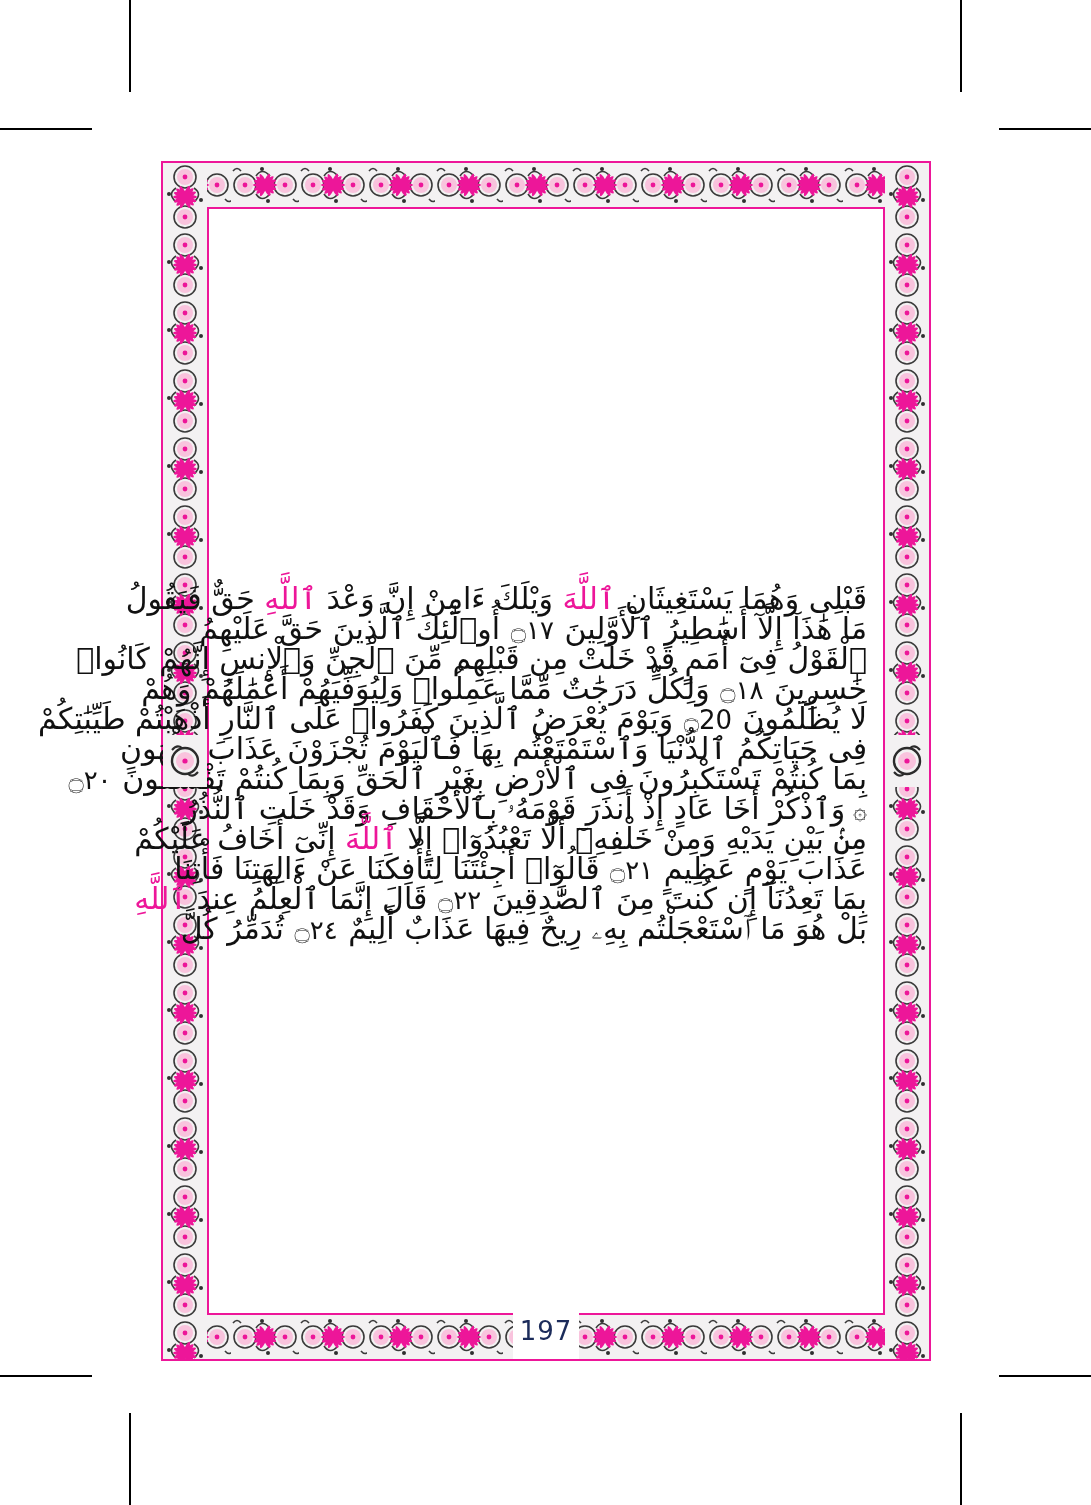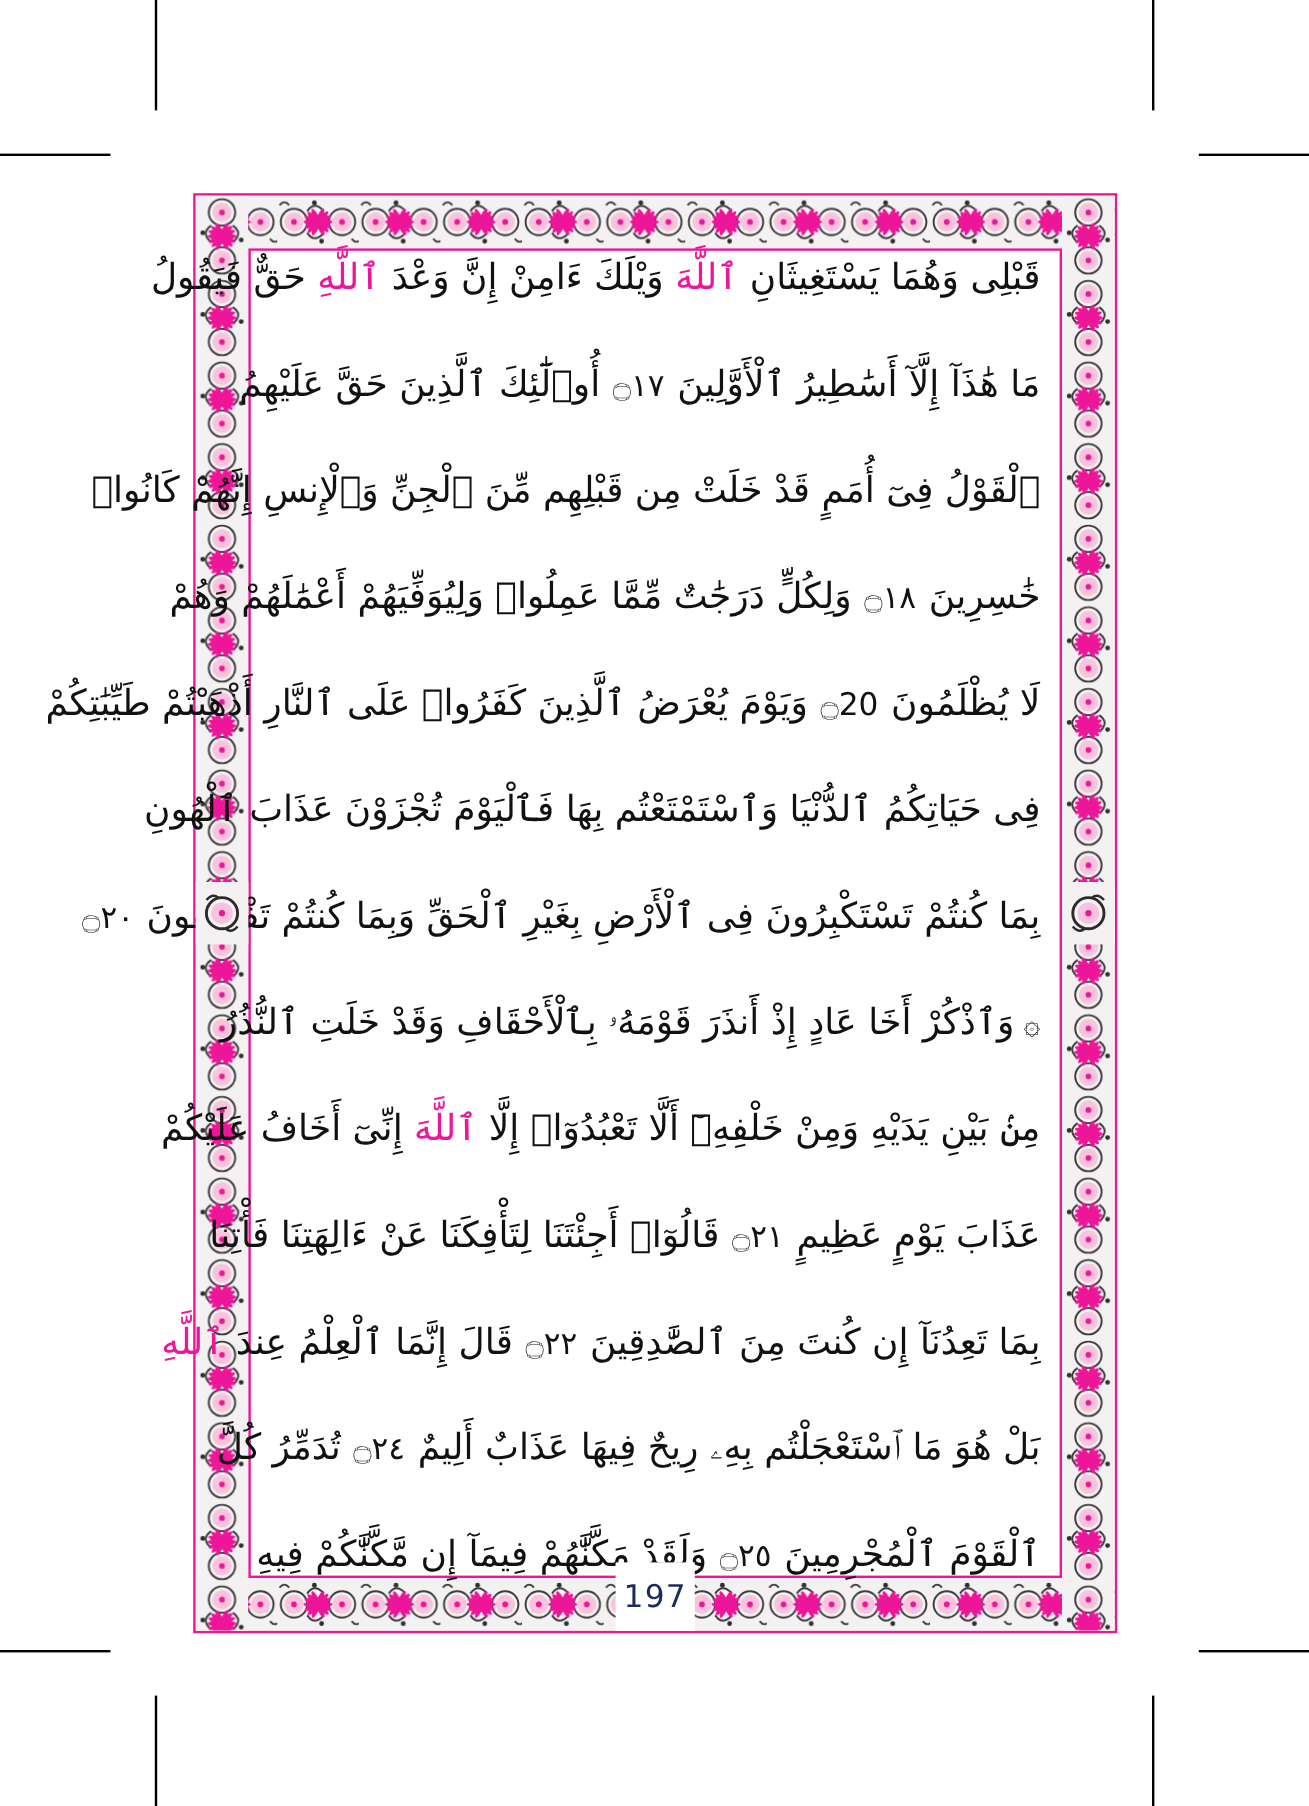--- a/index.html
+++ b/index.html
@@ -62,21 +62,21 @@
 
   
   #textblock{
     position:absolute;
     left:50px;right:50px;top:50px;bottom:50px;
     box-sizing:border-box;
     padding:6px 14px 0 14px;
     direction:rtl;
     display:flex;
     flex-direction:column;
-    justify-content:space-between;
+    justify-content:center;
   }
   .qline{
     direction:rtl;
     text-align:justify;
     text-align-last:justify;
     font-family:"DejaVu Sans","Liberation Sans",sans-serif;
     font-size:30px;
     line-height:1.0;
     color:#111111;
     white-space:nowrap;
@@ -258,20 +258,19 @@
       <div class="qline"><span>ٱلْقَوْلُ فِىٓ أُمَمٍ قَدْ خَلَتْ مِن قَبْلِهِم مِّنَ ٱلْجِنِّ وَٱلْإِنسِ إِنَّهُمْ كَانُوا۟</span></div>
       <div class="qline"><span>خَٰسِرِينَ </span><span class="aya">۝١٨</span><span> وَلِكُلٍّ دَرَجَٰتٌ مِّمَّا عَمِلُوا۟ وَلِيُوَفِّيَهُمْ أَعْمَٰلَهُمْ وَهُمْ</span></div>
       <div class="qline"><span>لَا يُظْلَمُونَ </span><span class="aya">۝20</span><span> وَيَوْمَ يُعْرَضُ ٱلَّذِينَ كَفَرُوا۟ عَلَى ٱلنَّارِ أَذْهَبْتُمْ طَيِّبَٰتِكُمْ</span></div>
       <div class="qline"><span>فِى حَيَاتِكُمُ ٱلدُّنْيَا وَٱسْتَمْتَعْتُم بِهَا فَٱلْيَوْمَ تُجْزَوْنَ عَذَابَ ٱلْهُونِ</span></div>
       <div class="qline"><span>بِمَا كُنتُمْ تَسْتَكْبِرُونَ فِى ٱلْأَرْضِ بِغَيْرِ ٱلْحَقِّ وَبِمَا كُنتُمْ تَفْسُقُونَ </span><span class="aya">۝٢٠</span></div>
       <div class="qline"><span class="ruku">۞ </span><span>وَٱذْكُرْ أَخَا عَادٍ إِذْ أَنذَرَ قَوْمَهُۥ بِٱلْأَحْقَافِ وَقَدْ خَلَتِ ٱلنُّذُرُ</span></div>
       <div class="qline"><span>مِنۢ بَيْنِ يَدَيْهِ وَمِنْ خَلْفِهِۦٓ أَلَّا تَعْبُدُوٓا۟ إِلَّا </span><span class="hl">ٱللَّهَ</span><span> إِنِّىٓ أَخَافُ عَلَيْكُمْ</span></div>
       <div class="qline"><span>عَذَابَ يَوْمٍ عَظِيمٍ </span><span class="aya">۝٢١</span><span> قَالُوٓا۟ أَجِئْتَنَا لِتَأْفِكَنَا عَنْ ءَالِهَتِنَا فَأْتِنَا</span></div>
       <div class="qline"><span>بِمَا تَعِدُنَآ إِن كُنتَ مِنَ ٱلصَّٰدِقِينَ </span><span class="aya">۝٢٢</span><span> قَالَ إِنَّمَا ٱلْعِلْمُ عِندَ </span><span class="hl">ٱللَّهِ</span></div>
       <div class="qline"><span>بَلْ هُوَ مَا ٱسْتَعْجَلْتُم بِهِۦ رِيحٌ فِيهَا عَذَابٌ أَلِيمٌ </span><span class="aya">۝٢٤</span><span> تُدَمِّرُ كُلَّ</span></div>
-      <div class="qline"><span>ٱلْقَوْمَ ٱلْمُجْرِمِينَ </span><span class="aya">۝٢٥</span><span> وَلَقَدْ مَكَّنَّٰهُمْ فِيمَآ إِن مَّكَّنَّٰكُمْ فِيهِ</span></div>
     </div>
 
   <div class="pagenum-gap">
     <span class="pagenum">197</span>
   </div>
 
 </div>
 
 </body></html>

